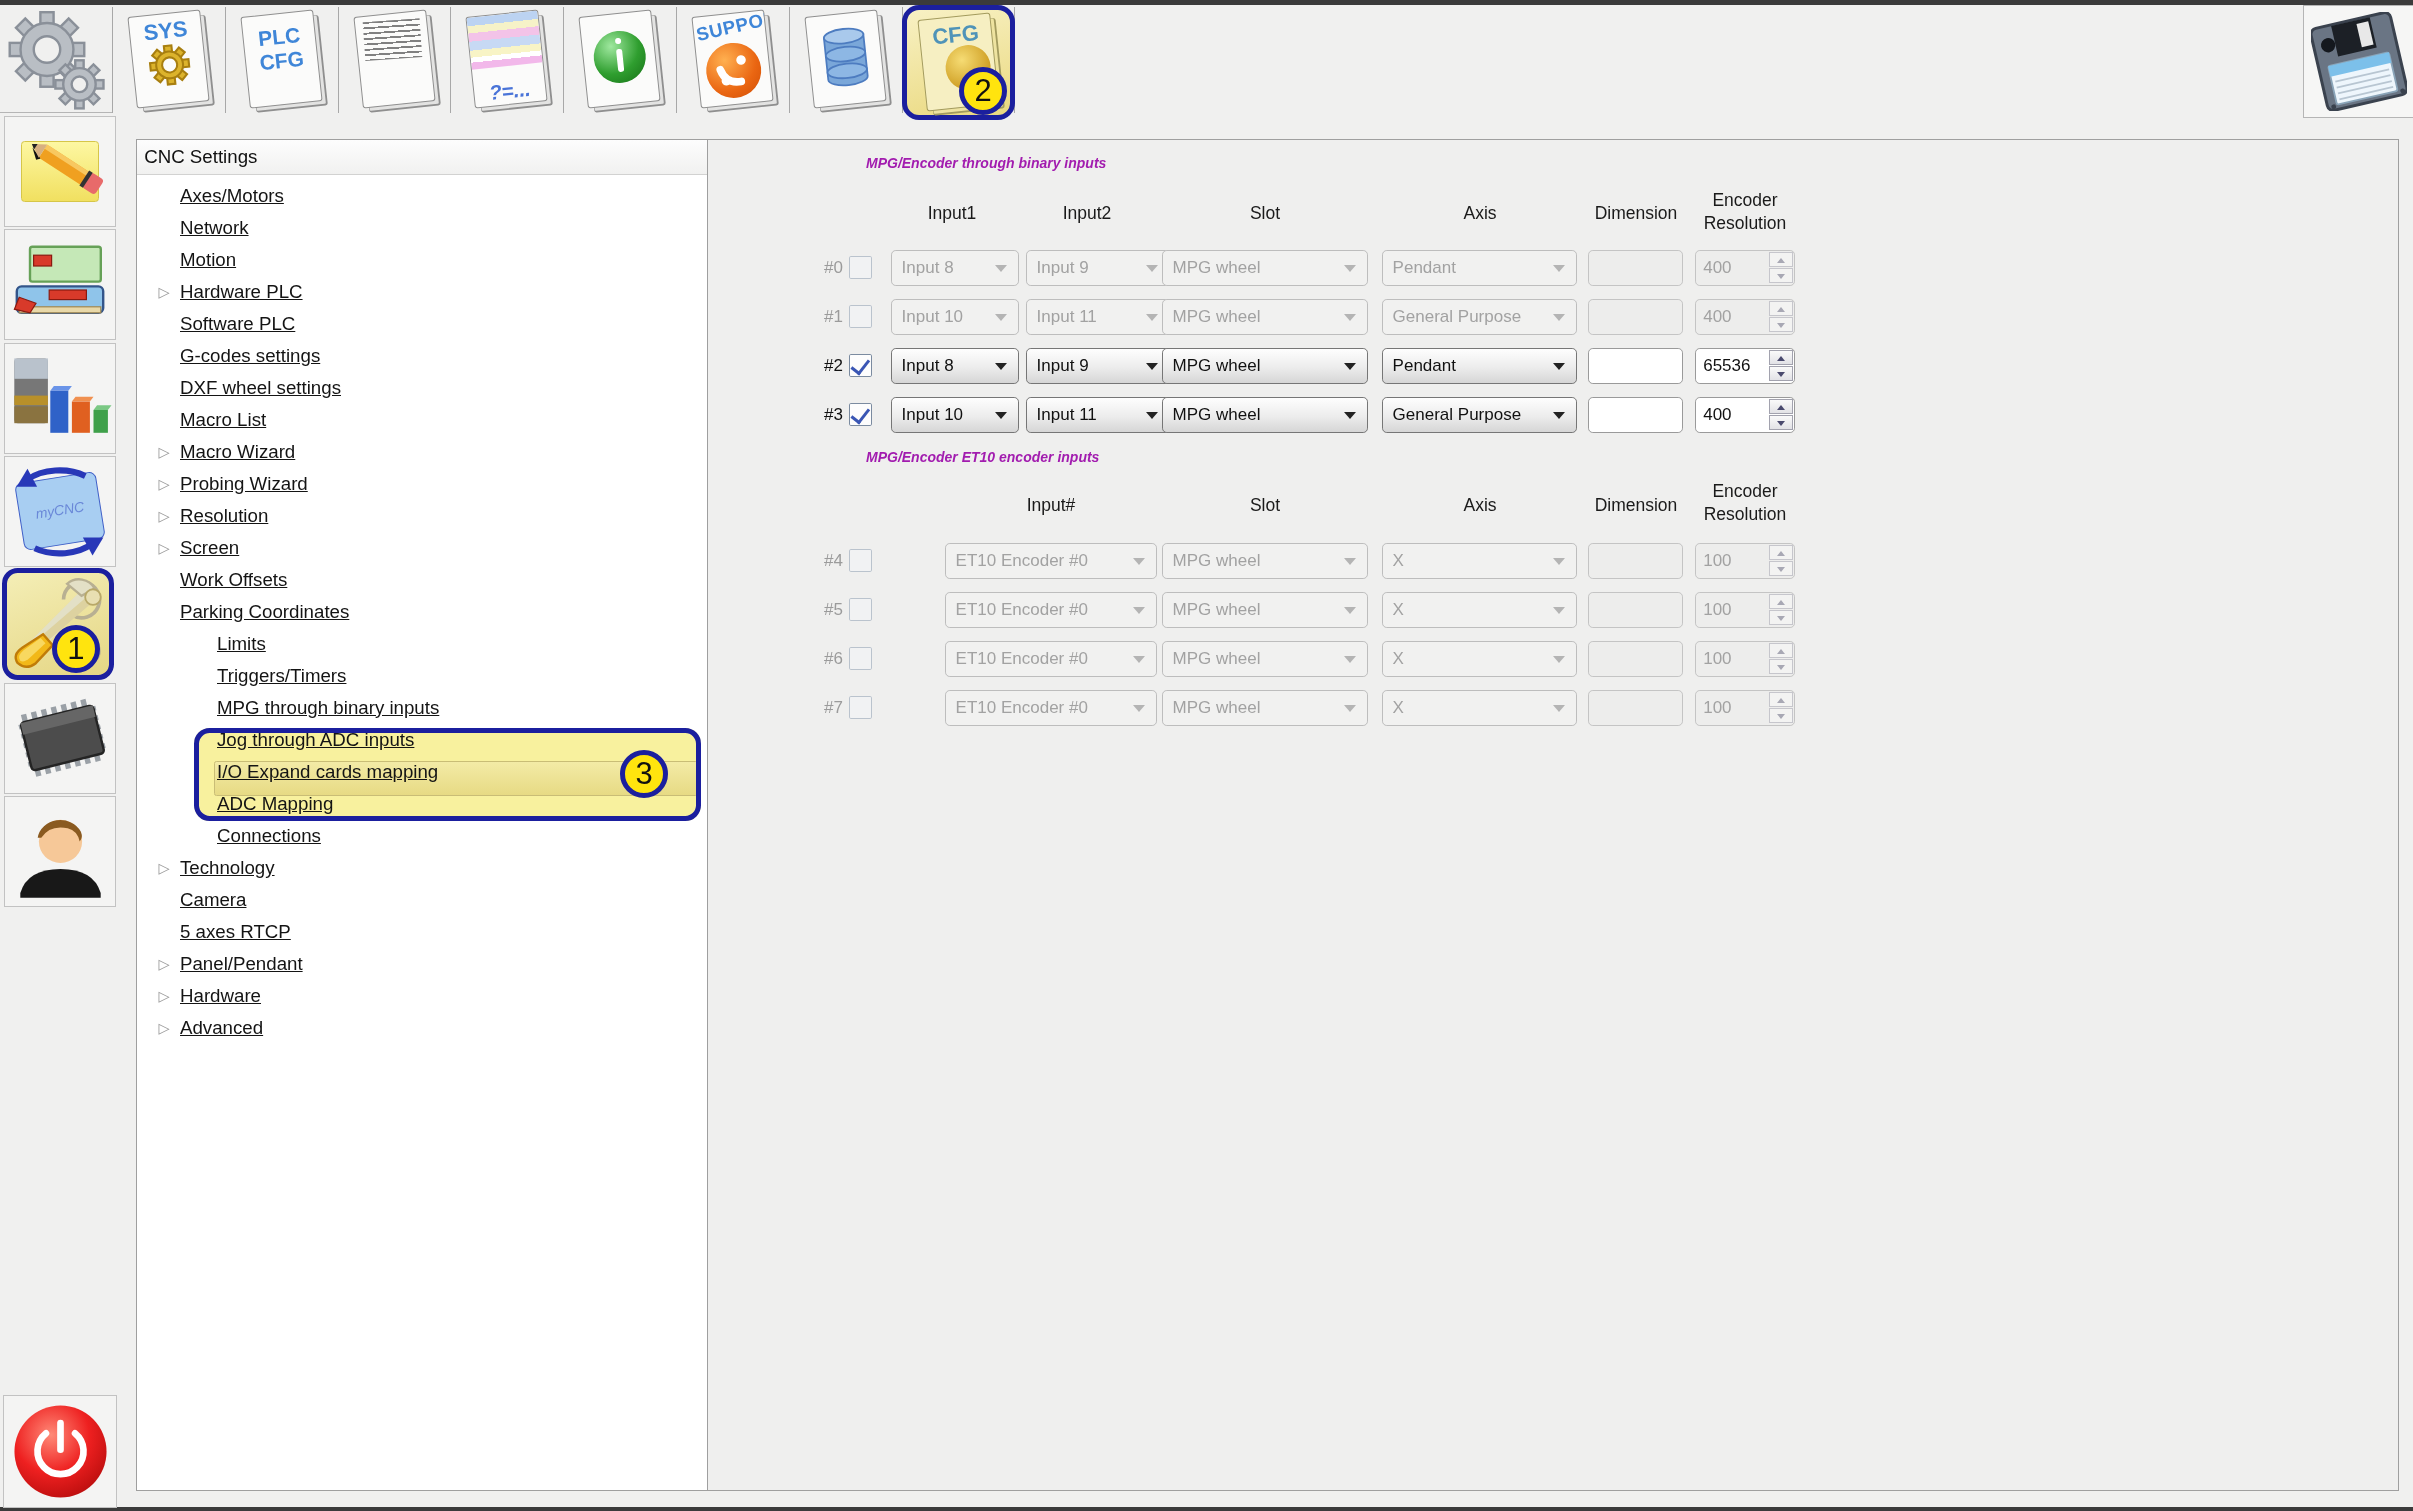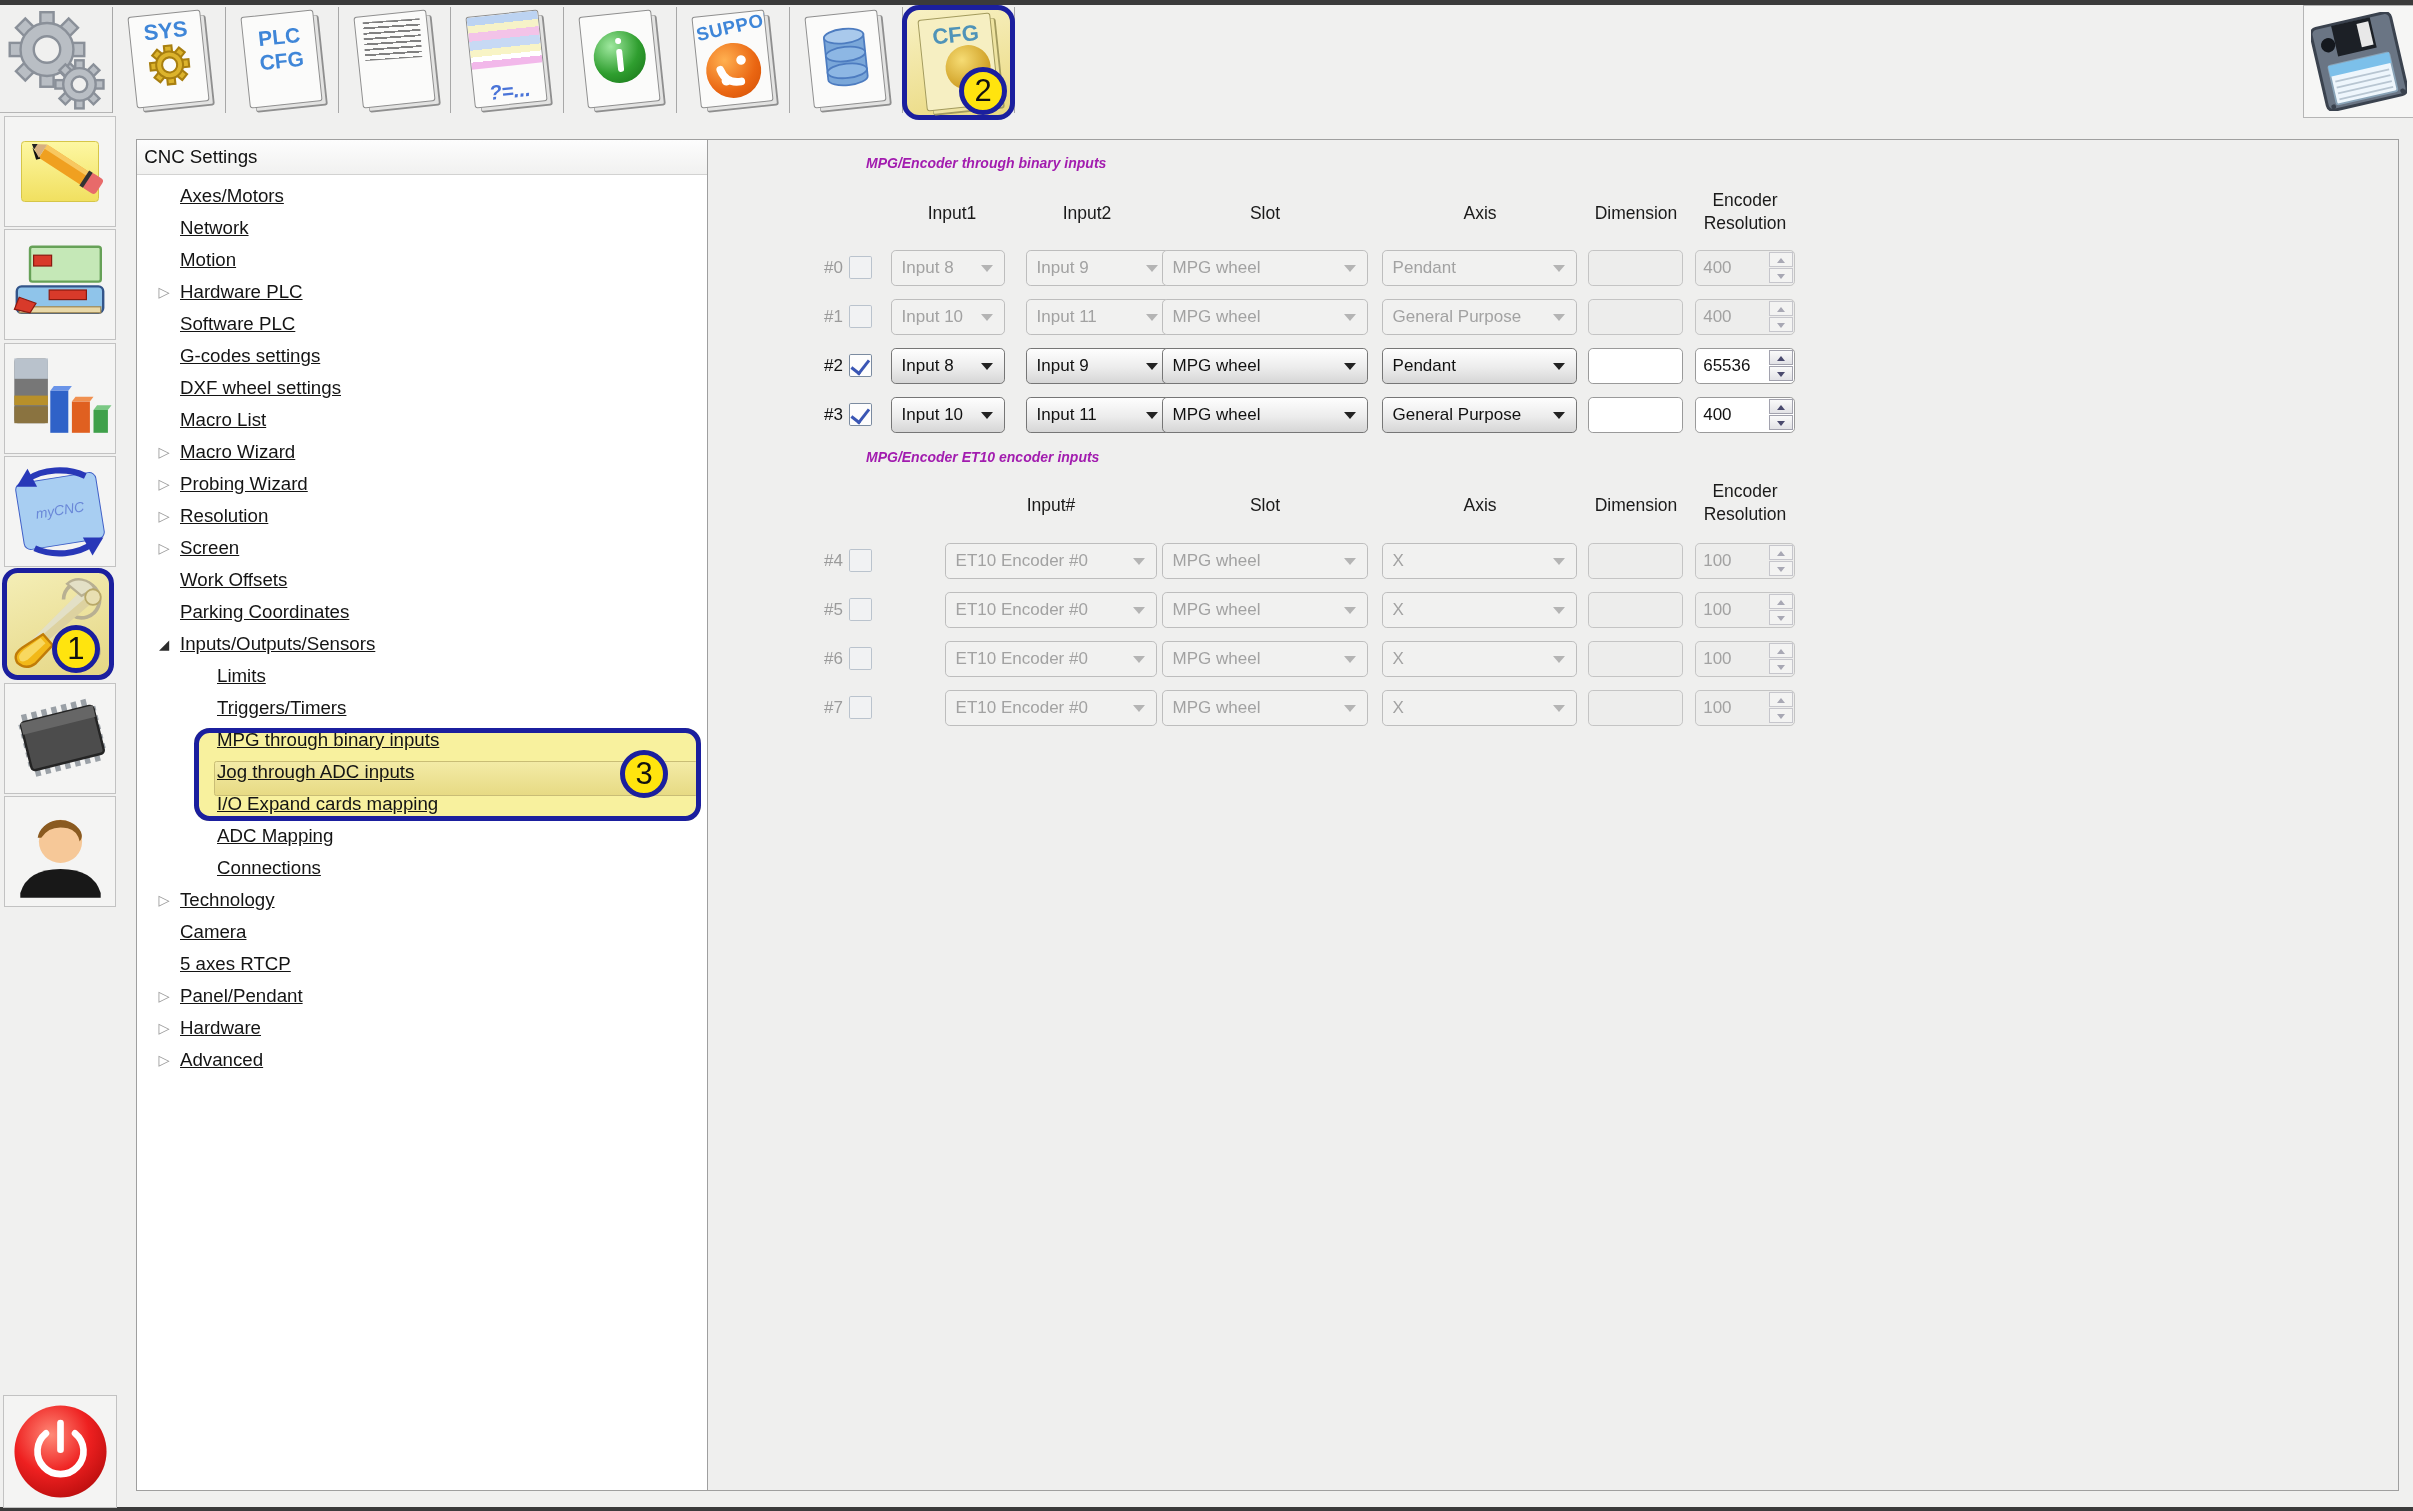--- a/index.html
+++ b/index.html
@@ -98,21 +98,21 @@
   .sbtns{position:absolute;right:1.2px;top:1.2px;width:25px;height:31px;}
   .sb{position:absolute;right:0;width:24px;height:15px;box-sizing:border-box;border:0.6px solid #a2a2ae;
       background:linear-gradient(#fafafa,#e2e2e6);}
   .sb.up{top:0;} .sb.dn{top:16.3px;}
   .sb i{position:absolute;left:7.2px;width:0;height:0;border-left:4.8px solid transparent;border-right:4.8px solid transparent;}
   .sb.up i{top:4.8px;border-bottom:5.4px solid #4a4a6e;}
   .sb.dn i{top:4.8px;border-top:5.4px solid #4a4a6e;}
   .mrow.dis .sb{border-color:#c6c6cc;background:#f3f3f2;}
   .mrow.dis .sb.up i{border-bottom-color:#a8a8b4;}
   .mrow.dis .sb.dn i{border-top-color:#a8a8b4;}
-  .c-in1{left:183px;width:114px;} .c-in2{left:318px;width:144px;} .c-slot{left:454px;width:206px;}
+  .c-in1{left:183px;width:128px;} .c-in2{left:318px;width:144px;} .c-slot{left:454px;width:206px;}
   .c-axis{left:674px;width:195px;} .c-dim{left:880px;width:95px;} .c-enc{left:987px;width:100px;}
   .c-innum{left:237px;width:212px;}
 </style>
 </head>
 <body>
 
 <div class="stage">
 <div class="app">
 
   <div class="gear-cell">
@@ -374,21 +374,20 @@
       <div class="ti l1"><span class="tl">Software PLC</span></div>
       <div class="ti l1"><span class="tl">G-codes settings</span></div>
       <div class="ti l1"><span class="tl">DXF wheel settings</span></div>
       <div class="ti l1"><span class="tl">Macro List</span></div>
       <div class="ti l1"><span class="ar col"></span><span class="tl">Macro Wizard</span></div>
       <div class="ti l1"><span class="ar col"></span><span class="tl">Probing Wizard</span></div>
       <div class="ti l1"><span class="ar col"></span><span class="tl">Resolution</span></div>
       <div class="ti l1"><span class="ar col"></span><span class="tl">Screen</span></div>
       <div class="ti l1"><span class="tl">Work Offsets</span></div>
       <div class="ti l1"><span class="tl">Parking Coordinates</span></div>
-      <div class="ti l1"><span class="ar exp"></span><span class="tl">Inputs/Outputs/Sensors</span></div>
       <div class="ti l2"><span class="tl">Limits</span></div>
       <div class="ti l2"><span class="tl">Triggers/Timers</span></div>
       <div class="ti l2"><span class="tl">MPG through binary inputs</span></div>
       <div class="ti l2"><span class="tl">Jog through ADC inputs</span></div>
       <div class="ti l2"><span class="tl">I/O Expand cards mapping</span></div>
       <div class="ti l2"><span class="tl">ADC Mapping</span></div>
       <div class="ti l2"><span class="tl">Connections</span></div>
       <div class="ti l1"><span class="ar col"></span><span class="tl">Technology</span></div>
       <div class="ti l1"><span class="tl">Camera</span></div>
       <div class="ti l1"><span class="tl">5 axes RTCP</span></div>

